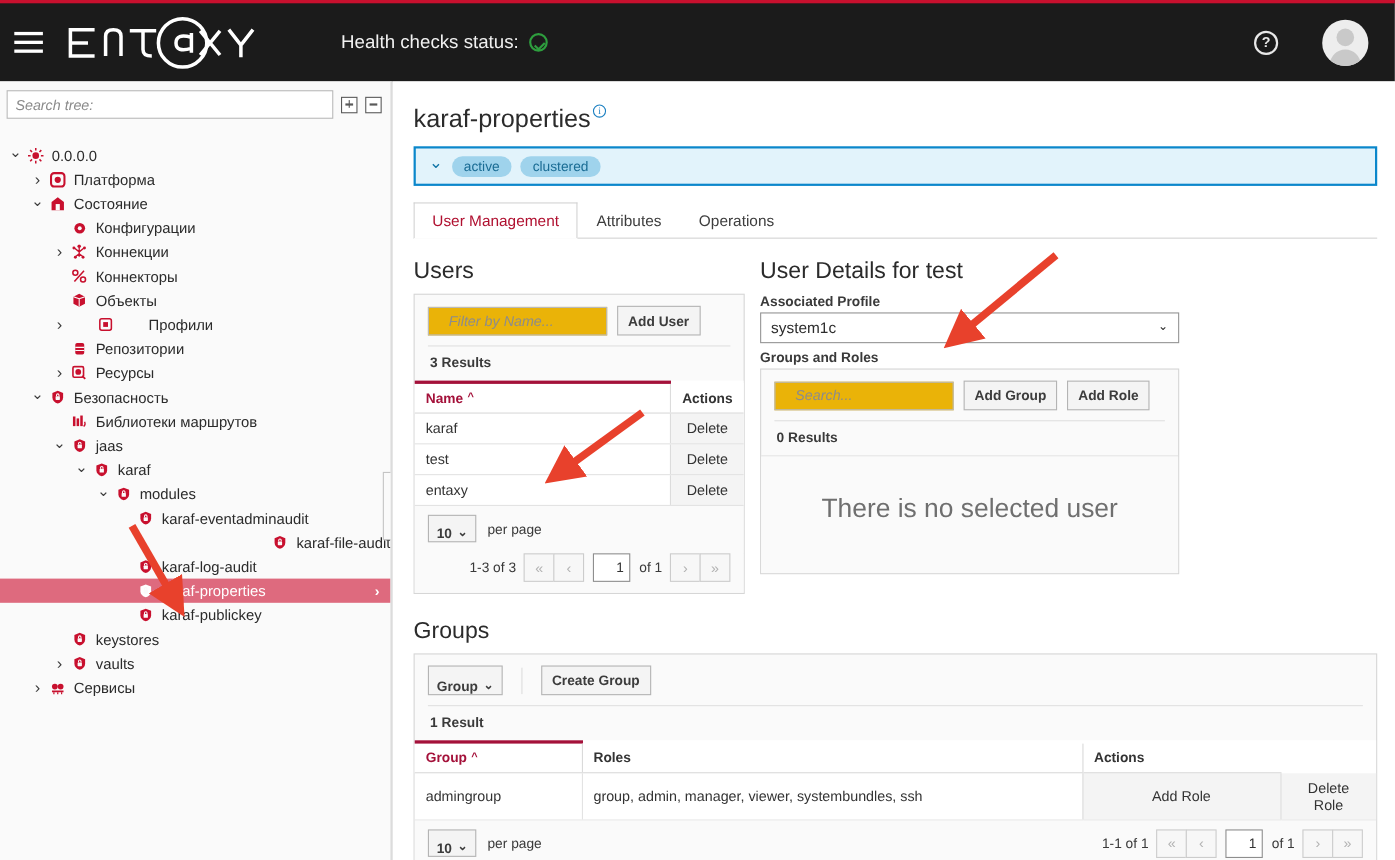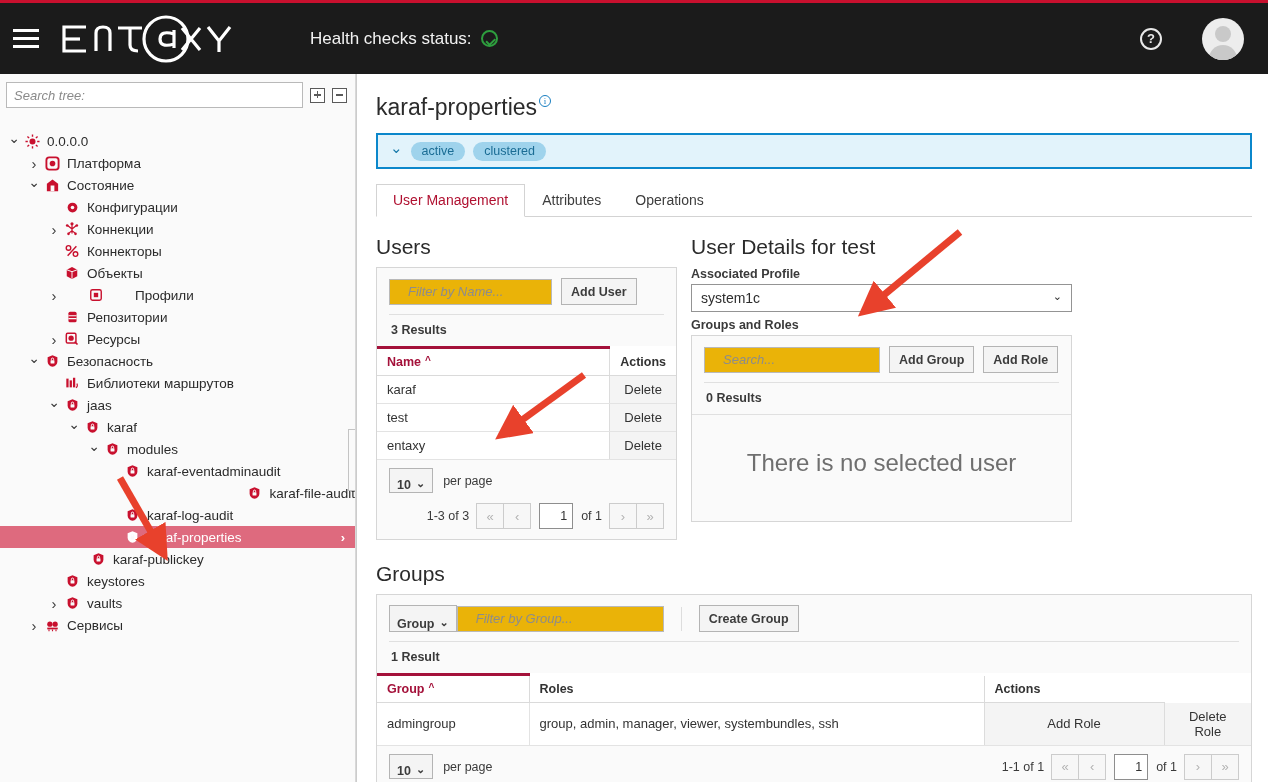--- a/index.html
+++ b/index.html
@@ -511,21 +511,21 @@
         <span class="ticon">
           <svg width="13" height="14" viewBox="0 0 16 16">
             <path d="M8 1L14 3.4v5.1C14 12 11.4 14.3 8 15.2 4.6 14.3 2 12 2 8.5V3.4z" fill="#ffffff"></path>
             <rect x="5.6" y="7" width="4.8" height="4.2" rx="0.7" fill="#fafafa"></rect>
             <path d="M6.6 7V5.8a1.4 1.4 0 0 1 2.8 0V7" stroke="#fafafa" stroke-width="1.2" fill="none"></path>
           </svg>
         </span>
         <span class="tlabel">karaf-properties</span>
         <span class="row-arrow">›</span>
       </div>
-      <div class="tnode" style="padding-left: 72px;">
+      <div class="tnode" style="padding-left: 106px;">
         <span class="tspacer"></span>
         <span class="ticon">
           <svg width="13" height="14" viewBox="0 0 16 16">
             <path d="M8 1L14 3.4v5.1C14 12 11.4 14.3 8 15.2 4.6 14.3 2 12 2 8.5V3.4z" fill="#c8102e"></path>
             <rect x="5.6" y="7" width="4.8" height="4.2" rx="0.7" fill="#fafafa"></rect>
             <path d="M6.6 7V5.8a1.4 1.4 0 0 1 2.8 0V7" stroke="#fafafa" stroke-width="1.2" fill="none"></path>
           </svg>
         </span>
         <span class="tlabel">karaf-publickey</span>
       </div>
@@ -655,42 +655,41 @@
 
       <div class="lbl-sm">Associated Profile</div>
       <div class="sel-wide">
         <span>system1c</span>
         <span class="selcaret">⌄</span>
       </div>
 
       <div class="lbl-sm" style="margin-top:6px;">Groups and Roles</div>
       <div class="panel">
         <div class="panel-toolbar">
-          <input class="txtin" style="width: 176px;" placeholder="Search...">
+          <input class="txtin" style="width: 163px;" placeholder="Search...">
           <button class="btn">Add Group</button>
           <button class="btn">Add Role</button>
         </div>
         <div class="toolbar-rule"></div>
         <div class="results-line">0 Results</div>
         <div style="border-top:1px solid #e0e0e0;">
           <div class="empty-msg">There is no selected user</div>
         </div>
       </div>
     </div>
   </div>
 
   <div style="margin:22px 16px 0 19px;">
     <h2 class="section-h">Groups</h2>
     <div class="panel">
       <div class="panel-toolbar">
         <div class="selbox" style="height:27px;">
           <span>Group</span>
           <span class="selcaret">⌄</span>
         </div>
-        <input class="txtin" style="width: 207px; margin-left: -9px;" placeholder="Filter by Group...">
         <div style="width:1px; height:24px; background:#ddd; margin:0 8px;"></div>
         <button class="btn">Create Group</button>
       </div>
       <div class="toolbar-rule"></div>
       <div class="results-line">1 Result</div>
 
       <table class="grid">
         <thead>
           <tr>
             <th style="width:152px;">

